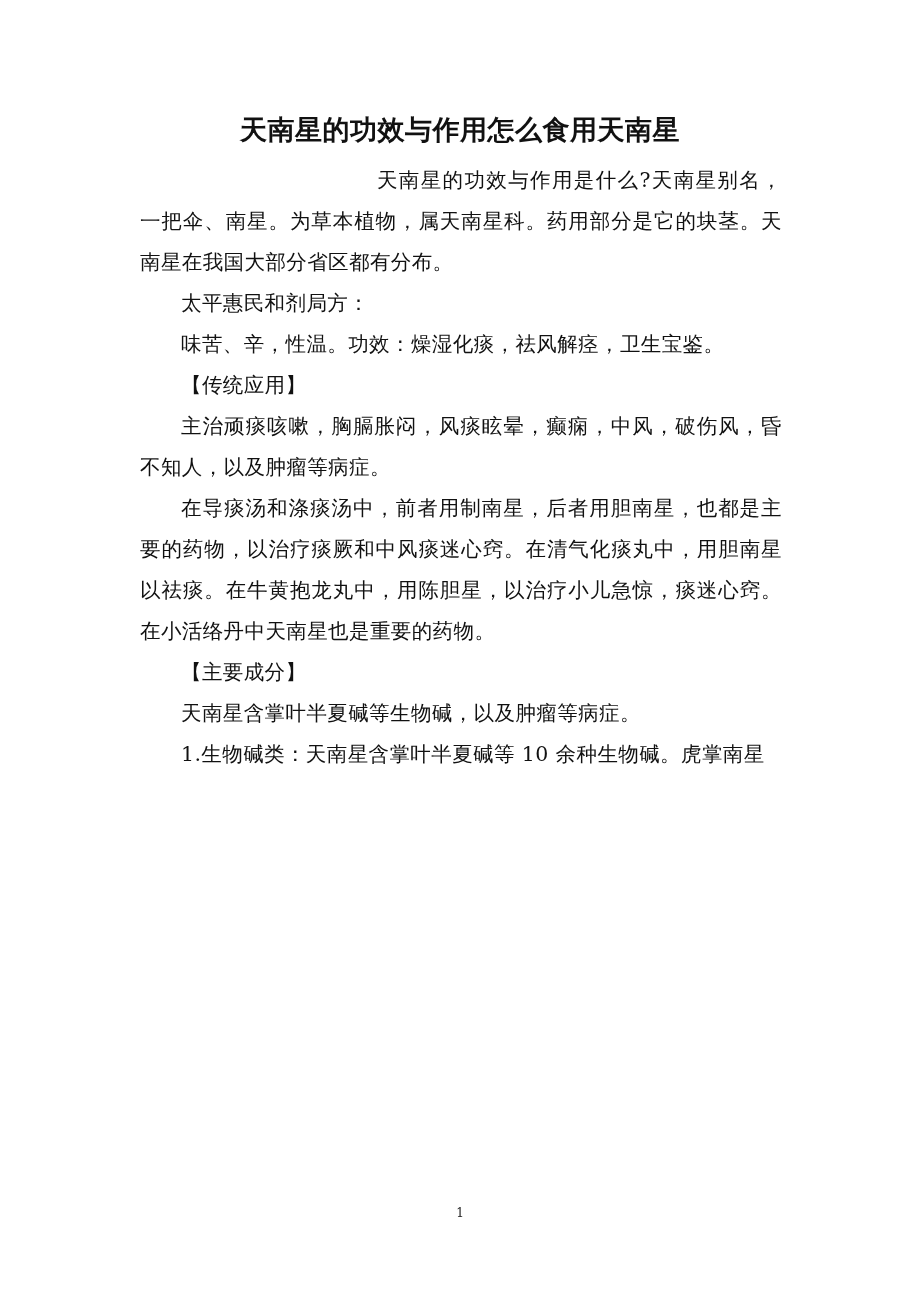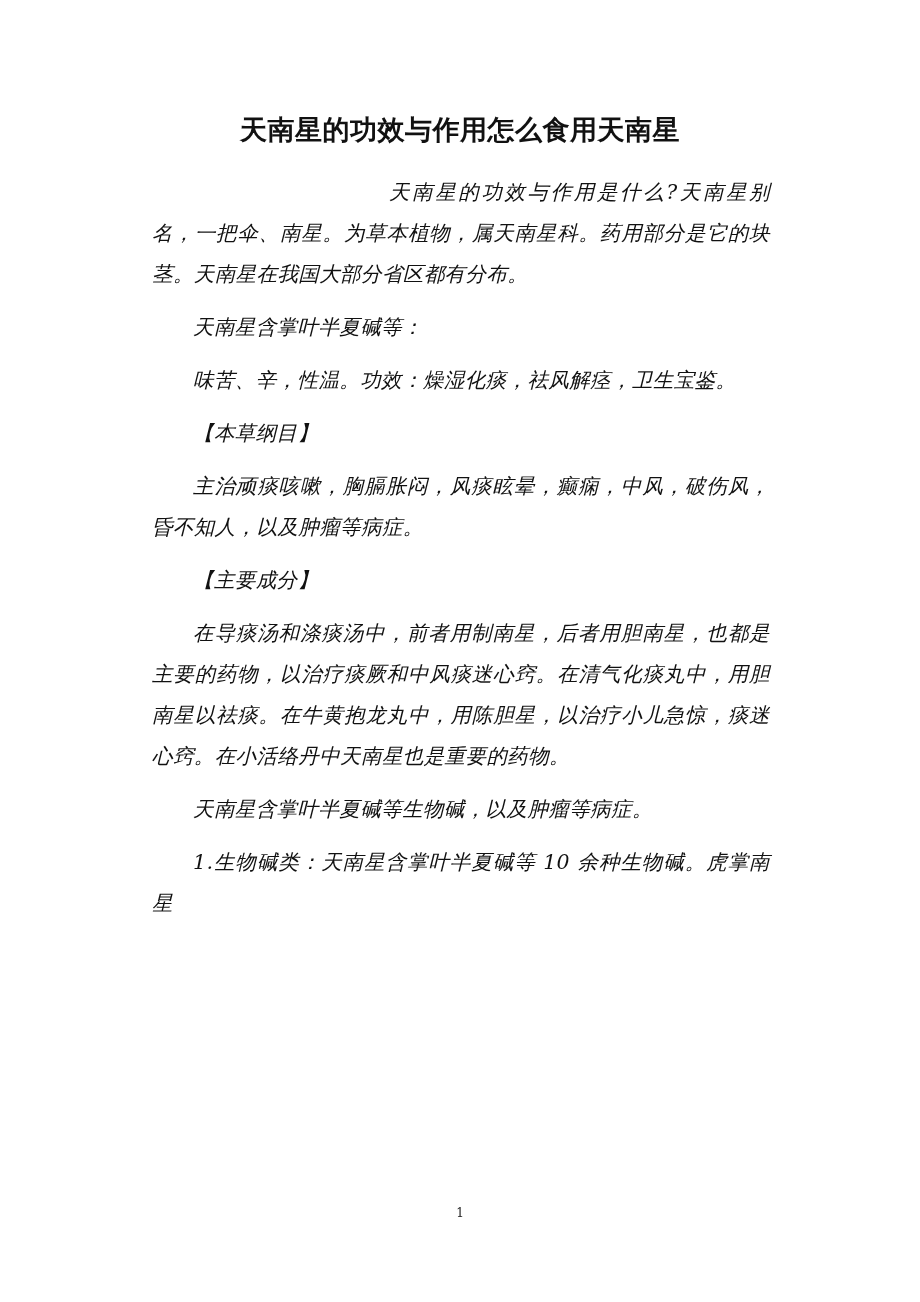--- a/index.html
+++ b/index.html
@@ -39,23 +39,22 @@
       position: absolute;
       left: 140px;
       top: 160px;
       width: 642px;
       font-size: 20.5px;
       line-height: 41px;
       text-align: justify;
       letter-spacing: 0.4px;
     }
     .para {
-      margin: 12px;
+      margin: 0;
       text-indent: 2em;
-      font-style: italic;
     }
     .para.first {
       text-indent: 237px;
     }
     .page-number {
       position: absolute;
       left: 0;
       width: 920px;
       top: 1206px;
       text-align: center;
@@ -65,24 +64,24 @@
     }
   </style>
 </head>
 <body>
 
 <div class="page">
   <div class="title">天南星的功效与作用怎么食用天南星</div>
 
   <div class="body">
     <p class="para first">天南星的功效与作用是什么?天南星别名，一把伞、南星。为草本植物，属天南星科。药用部分是它的块茎。天南星在我国大部分省区都有分布。</p>
-    <p class="para">天南星含掌叶半夏碱等：</p>
+    <p class="para">太平惠民和剂局方：</p>
     <p class="para">味苦、辛，性温。功效：燥湿化痰，祛风解痉，卫生宝鉴。</p>
-    <p class="para">【本草纲目】</p>
+    <p class="para">【传统应用】</p>
     <p class="para">主治顽痰咳嗽，胸膈胀闷，风痰眩晕，癫痫，中风，破伤风，昏不知人，以及肿瘤等病症。</p>
+    <p class="para">在导痰汤和涤痰汤中，前者用制南星，后者用胆南星，也都是主要的药物，以治疗痰厥和中风痰迷心窍。在清气化痰丸中，用胆南星以祛痰。在牛黄抱龙丸中，用陈胆星，以治疗小儿急惊，痰迷心窍。在小活络丹中天南星也是重要的药物。</p>
     <p class="para">【主要成分】</p>
-    <p class="para">在导痰汤和涤痰汤中，前者用制南星，后者用胆南星，也都是主要的药物，以治疗痰厥和中风痰迷心窍。在清气化痰丸中，用胆南星以祛痰。在牛黄抱龙丸中，用陈胆星，以治疗小儿急惊，痰迷心窍。在小活络丹中天南星也是重要的药物。</p>
     <p class="para">天南星含掌叶半夏碱等生物碱，以及肿瘤等病症。</p>
     <p class="para">1.生物碱类：天南星含掌叶半夏碱等 10 余种生物碱。虎掌南星</p>
   </div>
 
   <div class="page-number">1</div>
 </div>
 
 </body></html>

